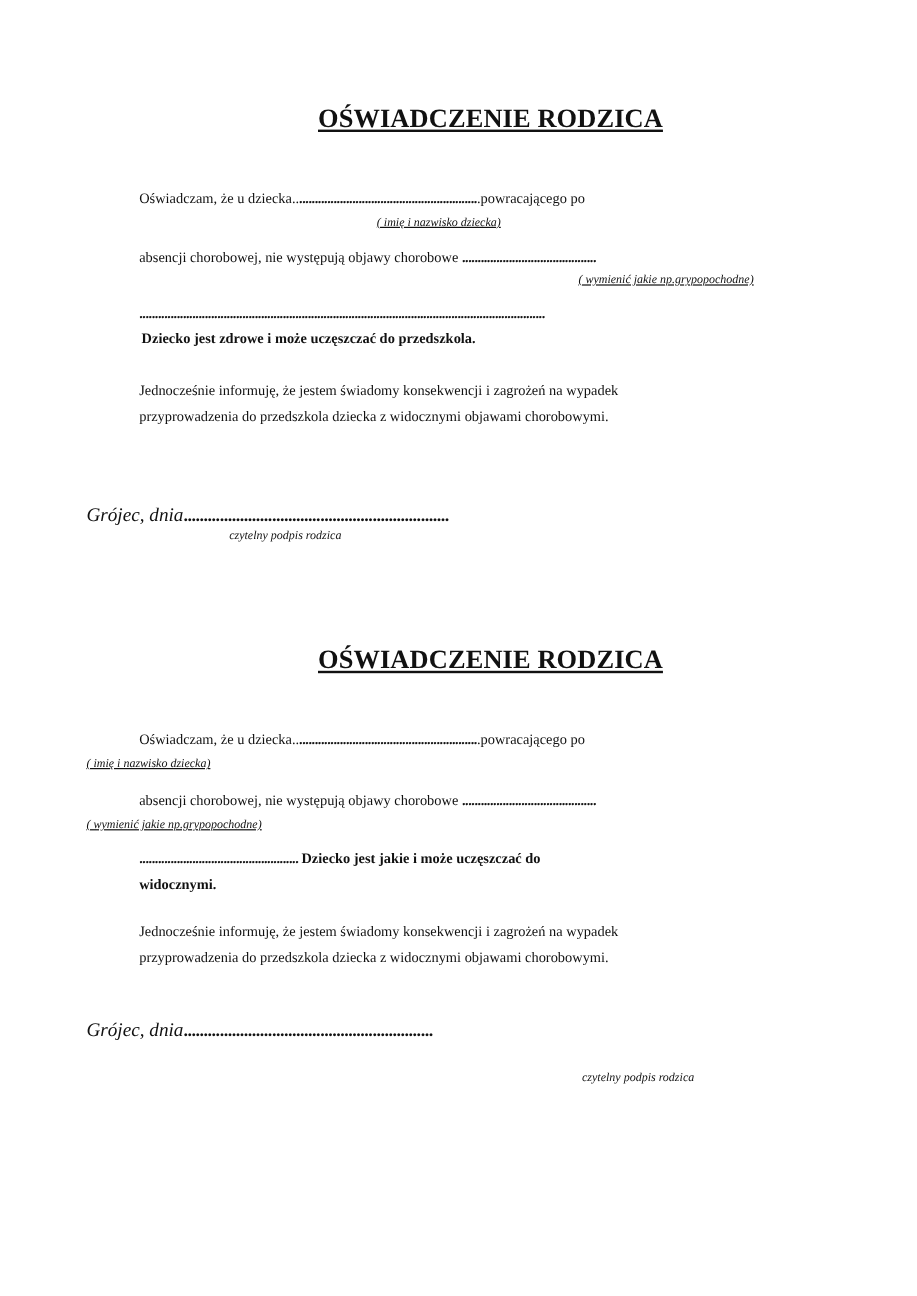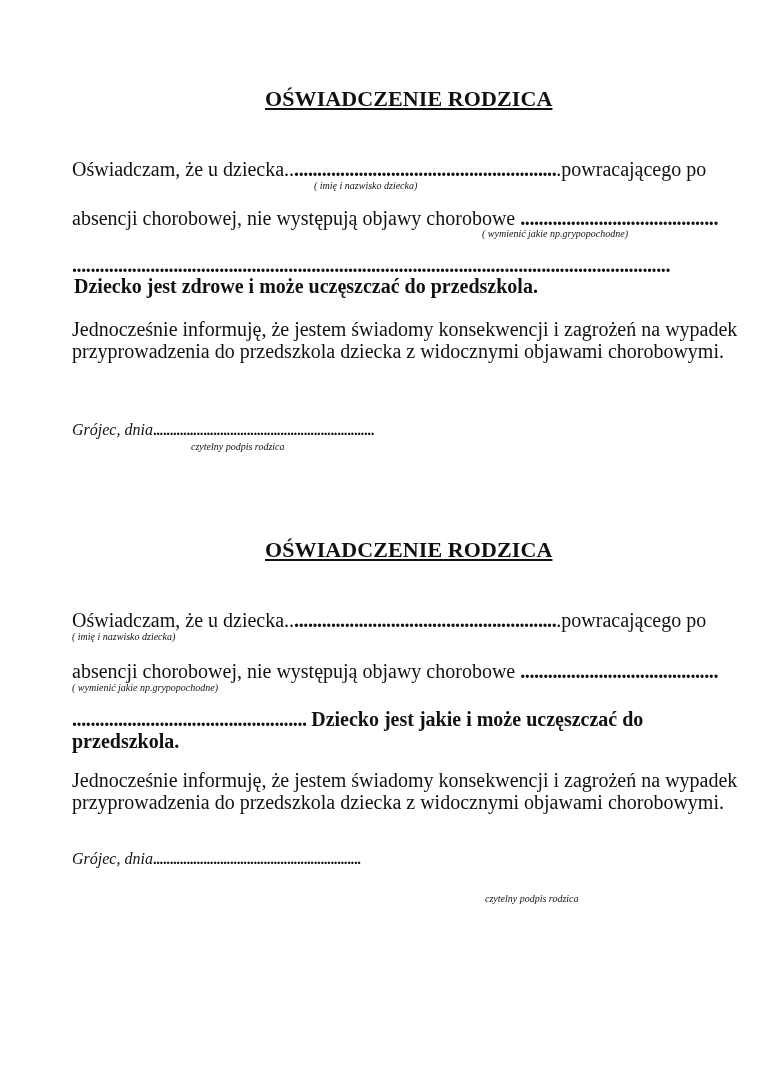--- a/index.html
+++ b/index.html
@@ -1,23 +1,23 @@
 <!DOCTYPE html>
 <html><head>
 <meta charset="utf-8">
 <style>
   html, body { margin: 0; padding: 0; background: #ffffff; }
   body { width: 764px; height: 1080px; position: relative; overflow: hidden;
          font-family: "Liberation Serif", "DejaVu Serif", serif; color: #111111; }
   .abs { position: absolute; white-space: nowrap; }
   .title { font-weight: bold; text-decoration: underline; font-size: 22px; letter-spacing: 0.1px; }
-  .body-text { font-size: 20px; }
+  .body-text { font-size: 12px; margin-left: 44px; }
   .bold { font-weight: bold; }
   .dots { font-weight: bold; letter-spacing: -0.4px; }
-  .hint { font-style: italic; font-size: 10px; }
+  .hint { font-style: italic; font-size: 10px; text-decoration: underline; }
   .place { font-style: italic; font-size: 16px; }
   .sig { font-style: italic; font-size: 10px; }
 </style>
 </head>
 <body>
 
 <div class="abs title" style="left:265px; top:86px;">OŚWIADCZENIE RODZICA</div>
 
 <div class="abs body-text" style="left:72px; top:158px;">
   <span>Oświadczam, że u dziecka..</span><span class="dots">.........................................................</span><span>.powracającego po</span>
@@ -48,21 +48,21 @@
 <div class="abs hint" style="left:72px; top:631px;">( imię i nazwisko dziecka)</div>
 
 <div class="abs body-text" style="left:72px; top:660px;">
   <span>absencji chorobowej, nie występują objawy chorobowe </span><span class="dots">...........................................</span>
 </div>
 <div class="abs hint" style="left:72px; top:682px;">( wymienić jakie np.grypopochodne)</div>
 
 <div class="abs body-text" style="left:72px; top:708px;">
   <span class="dots">................................................... </span><span class="bold">Dziecko jest jakie i może uczęszczać do</span>
 </div>
-<div class="abs body-text bold" style="left:72px; top:730px;">przedszkola.</div>
+<div class="abs body-text bold" style="left:72px; top:730px;">widocznymi.</div>
 
 <div class="abs body-text" style="left:72px; top:769px;">Jednocześnie informuję, że jestem świadomy konsekwencji i zagrożeń na wypadek</div>
 <div class="abs body-text" style="left:72px; top:791px;">przyprowadzenia do przedszkola dziecka z widocznymi objawami chorobowymi.</div>
 
 <div class="abs" style="left:72px; top:850px;">
   <span class="place">Grójec, dnia</span><span class="dots" style="font-size:15px;">..............................................................</span>
 </div>
 <div class="abs sig" style="left:485px; top:893px;">czytelny podpis rodzica</div>
 
 </body></html>

